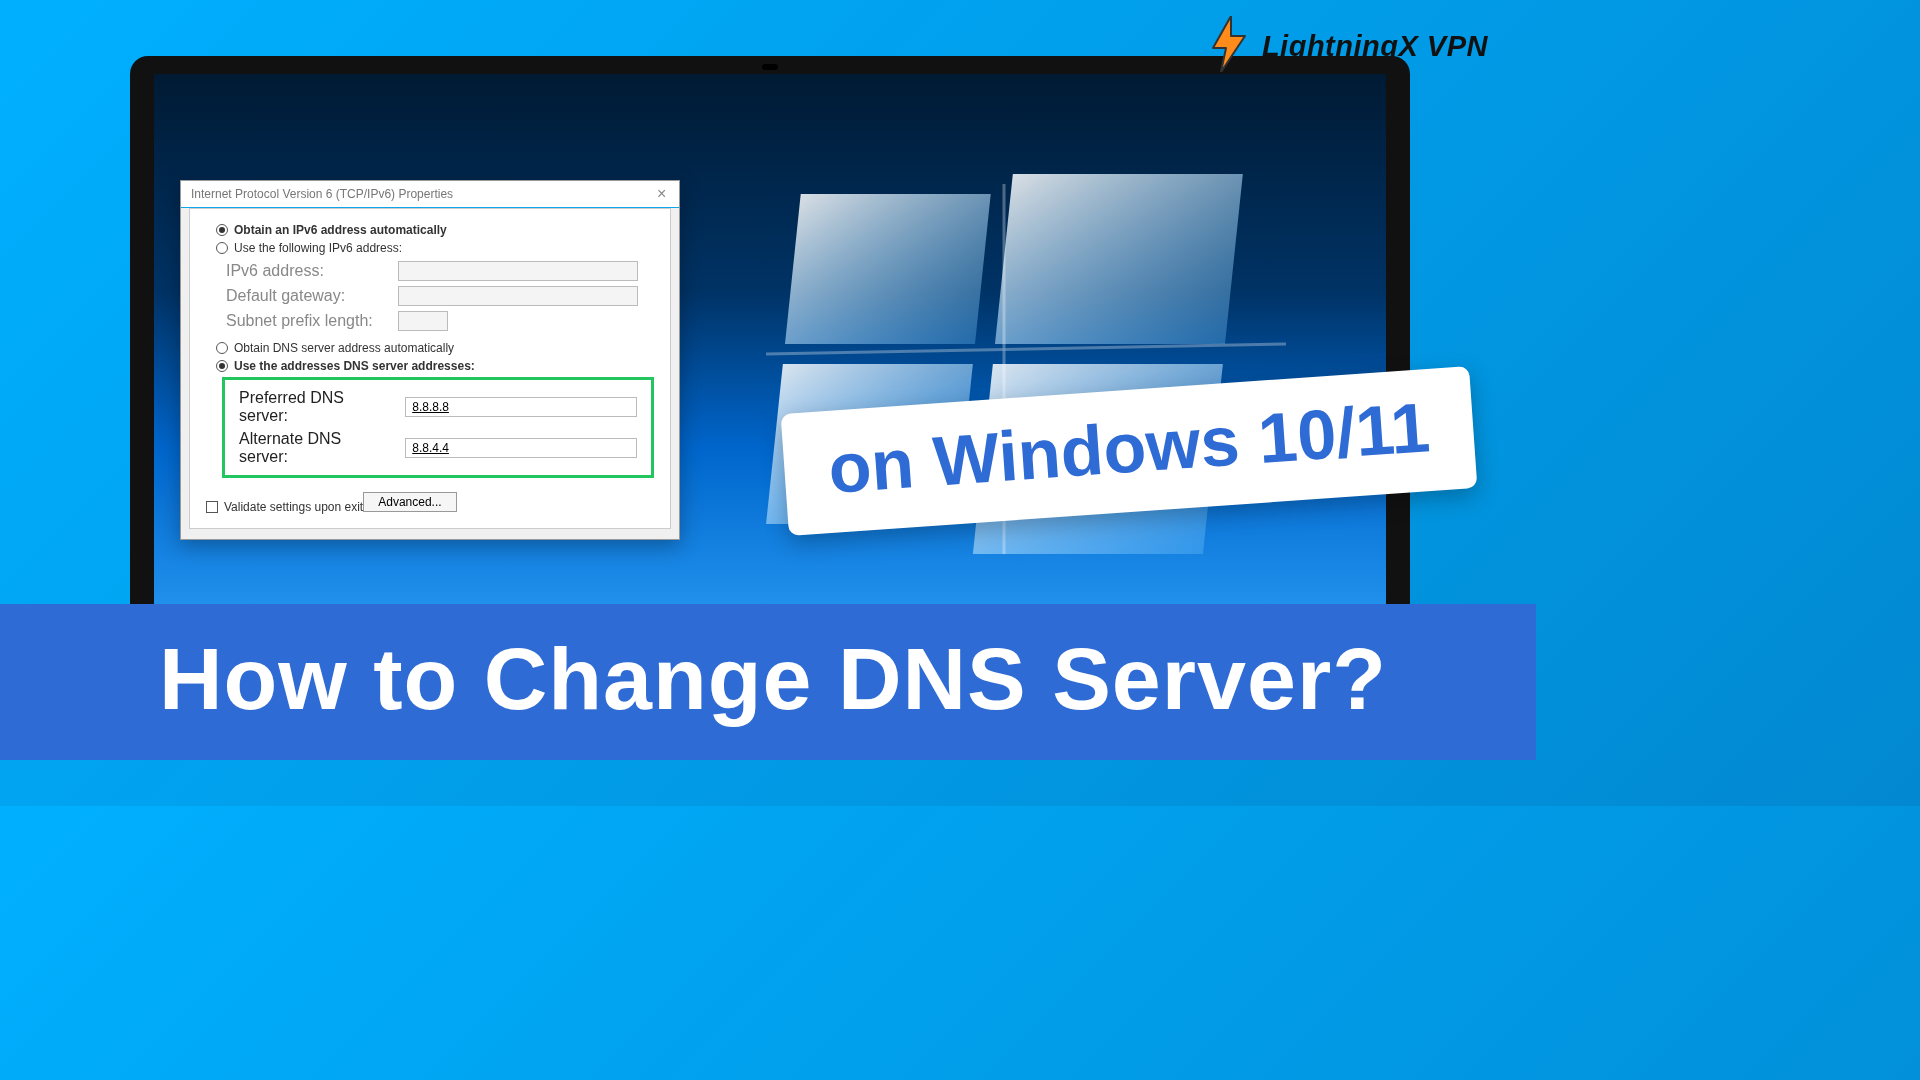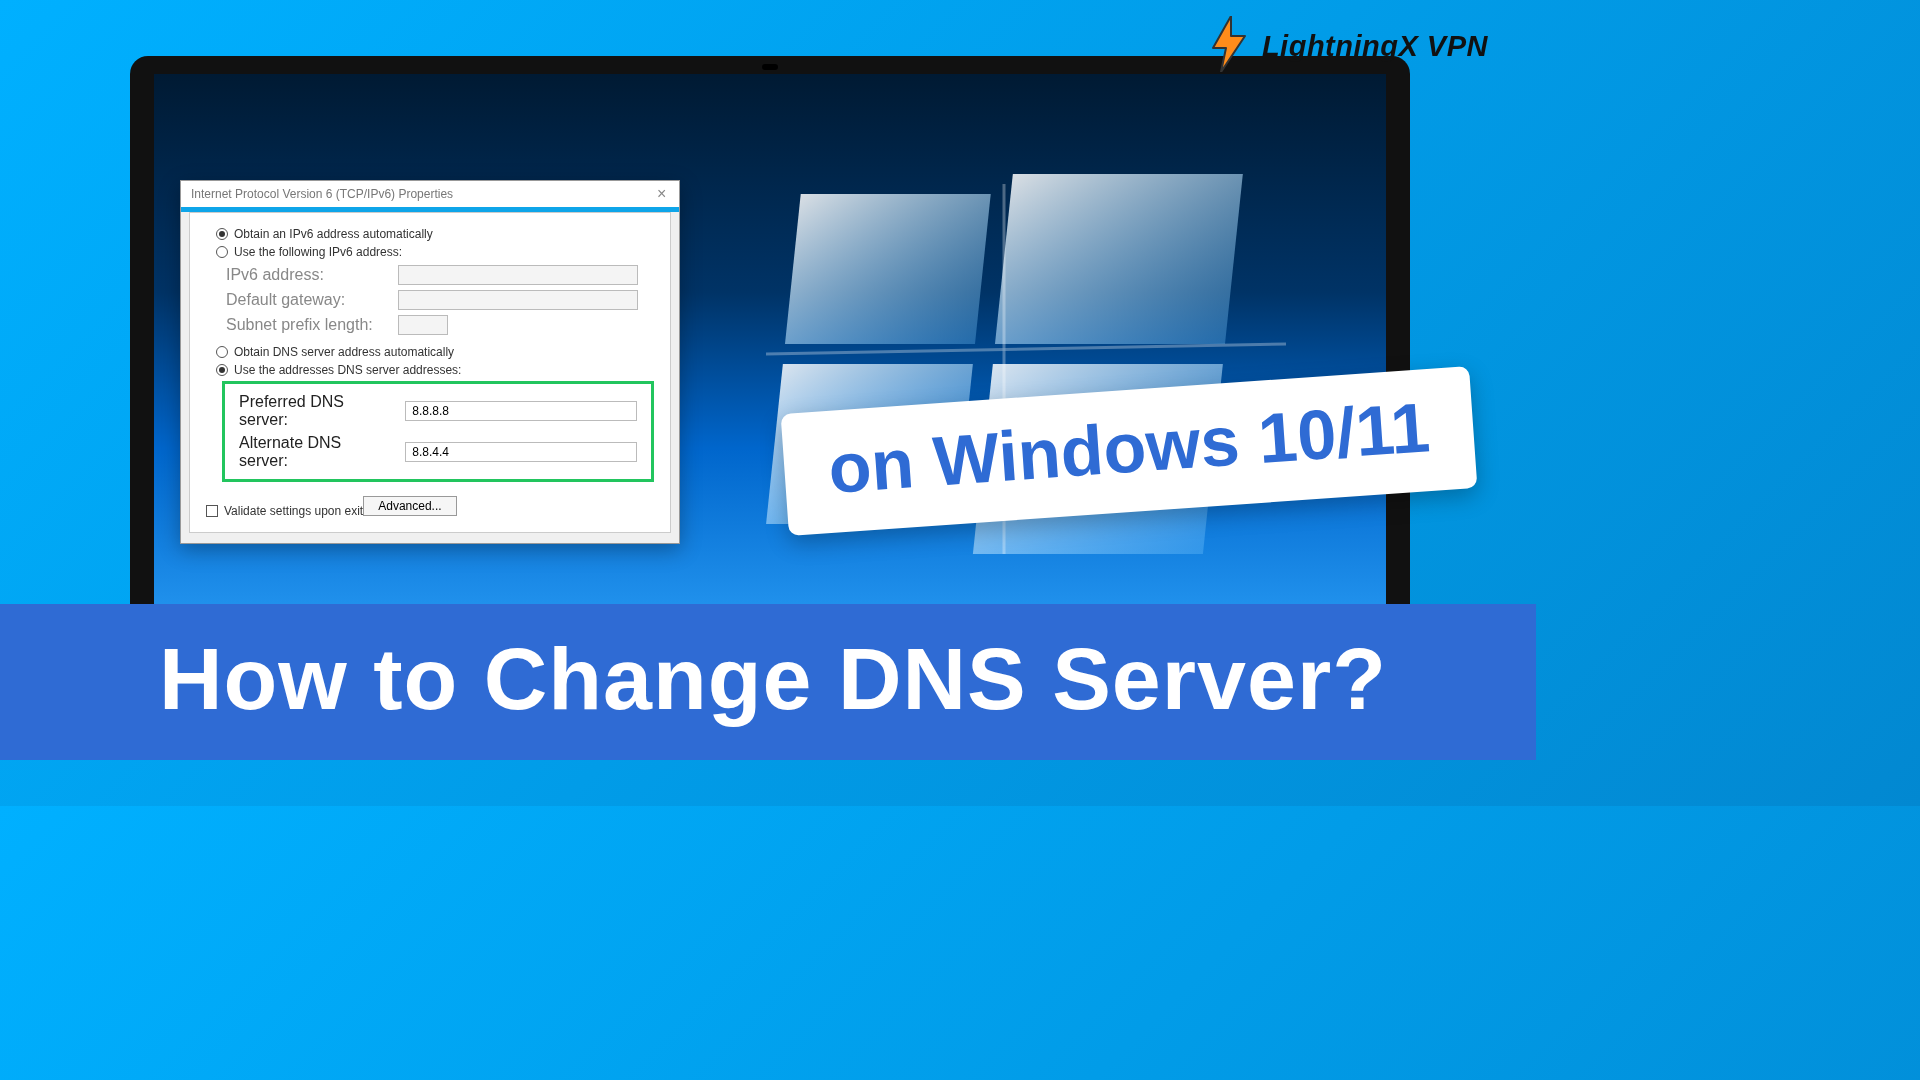--- a/index.html
+++ b/index.html
@@ -79,21 +79,21 @@
       box-shadow: 0 6px 20px rgba(0,0,0,.3);
       font-family: Tahoma, 'Segoe UI', sans-serif;
       font-size: 12px;
       color: #333;
       z-index: 5;
     }
     .dialog-titlebar {
       display: flex; justify-content: space-between; align-items: center;
       padding: 6px 10px;
       background: #fff;
-      border-bottom: 5px solid #0ea5e9;
+      border-bottom: 1px solid #0ea5e9;
       font-size: 12px; color: #777;
     }
     .dialog-close { width: 12px; height: 12px; cursor: pointer; color: #888; font-size: 16px; line-height: 12px; }
     .tabs { padding: 6px 8px 0 8px; background: #f0f0f0; }
     .tab {
       display: inline-block;
       padding: 4px 12px;
       background: #fff;
       border: 1px solid #bbb;
       border-bottom: none;
@@ -106,41 +106,41 @@
       padding: 10px 16px 14px 16px;
       border: 1px solid #ccc;
       margin: 0 8px;
     }
     .intro { font-size: 11.5px; color: #444; line-height: 1.4; margin-bottom: 10px; }
     .radio-row {
       display: flex; align-items: center; gap: 6px;
       margin: 4px 0 4px 10px;
       font-size: 12px; color: #333;
     }
-    .radio-row.selected { font-weight: normal; text-align: right; }
+    .radio-row.selected { font-weight: bold; text-align: right; }
     .radio-mark {
       width: 12px; height: 12px; border: 1px solid #555; border-radius: 50%;
       display: inline-flex; align-items: center; justify-content: center;
     }
     .radio-mark.checked::after { content: ""; width: 6px; height: 6px; background: #333; border-radius: 50%; }
     .field-grid {
       margin: 6px 0 10px 20px;
     }
     .field-row {
       display: flex; align-items: center; gap: 12px;
       margin: 5px 0;
     }
     .field-label { width: 160px; font-size: 16px; color: #888; }
     .field-label.enabled { color: #222; }
     .field-input {
       height: 20px; border: 1px solid #bbb; background: #fff;
       padding: 0 6px; font-size: 12px; font-family: Tahoma, sans-serif;
     }
     .field-input.disabled { background: #f4f4f4; color: #aaa; }
-    .field-input.wide { width: 240px; }
+    .field-input.wide { width: 240px; text-decoration: underline; }
     .field-input.small { width: 50px; }
     .red-frame { border: 3px solid #22c55e; padding: 4px 14px; margin-left: 16px; }
     .checkbox-row {
       display: flex; align-items: center; gap: 6px;
       margin-top: 10px; font-size: 12px;
     }
     .checkbox-mark { width: 12px; height: 12px; border: 1px solid #555; background: #fff; }
     .dialog-footer {
       display: flex; justify-content: flex-end; gap: 8px;
       padding: 10px 16px 0 16px;

